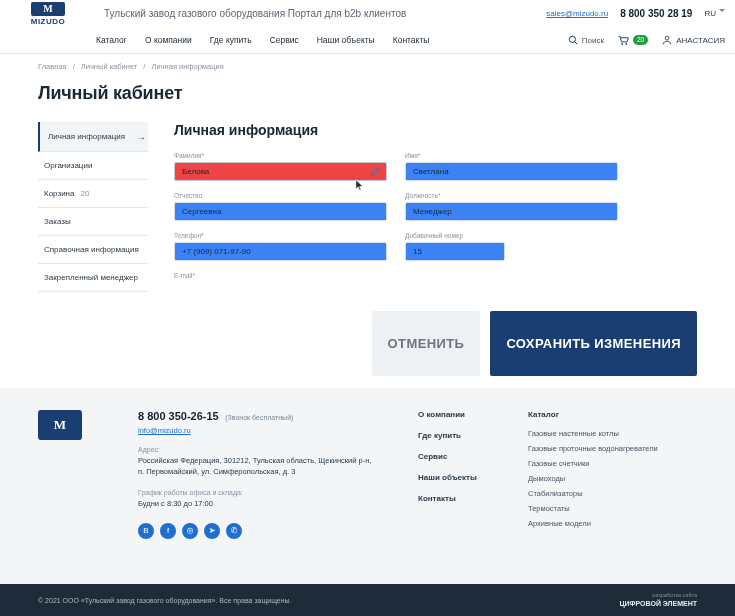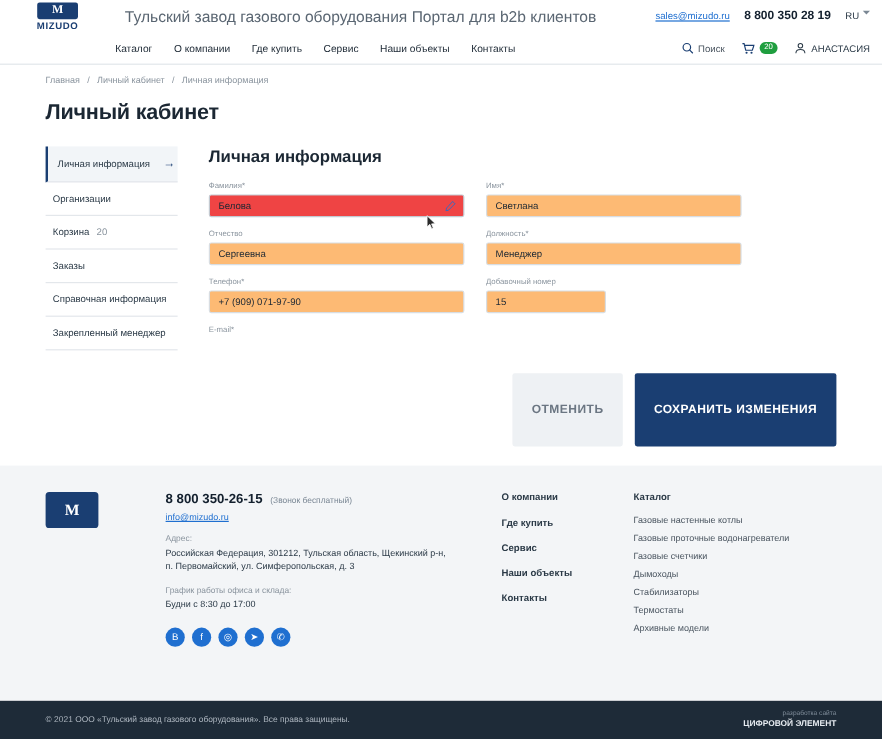--- a/index.html
+++ b/index.html
@@ -21,21 +21,21 @@
     width: 62px; height: 24px; position: relative;
     display:flex; flex-direction:column; align-items:center; justify-content:center;
   }
   .logo-mark {
     width: 34px; height: 14px; background:#1a3e72; border-radius:2px;
     display:flex; align-items:center; justify-content:center;
     color:#fff; font-weight:bold; font-size:10px; letter-spacing:0px;
     font-family:"Liberation Serif", serif;
   }
   .logo-text { font-size:8px; font-weight:bold; color:#1a3e72; letter-spacing:0.5px; margin-top:1px; }
-  .tagline { font-size:13px; color:#5a6672; margin-left:8px; }
+  .tagline { font-size:10px; color:#5a6672; margin-left:8px; }
   .topbar-right { margin-left:auto; display:flex; align-items:center; gap:12px; }
   .mail-link { color:#1f6fd0; font-size:8px; text-decoration:underline; }
   .phone { font-size:10px; font-weight:bold; color:#13202e; }
   .lang { font-size:8px; color:#2b3a47; display:flex; align-items:flex-start; gap:3px; }
   .caret { width:0;height:0;border-left:3px solid transparent;border-right:3px solid transparent;border-top:3px solid #7a8794; }
 
   
   .navbar { height:27px; display:flex; align-items:center; border-bottom:1px solid #e2e6ea; }
   .nav-logo-space { width:96px; }
   .nav-items { display:flex; gap:18px; font-size:8.5px; color:#1b2733; }
@@ -76,32 +76,32 @@
   .side-item .count { margin-left:6px; color:#8a949e; font-size:8px; }
 
   .main { flex:1; }
   h2.section-title { margin:0 0 14px 0; font-size:14px; font-weight:bold; }
 
   .form-grid { display:flex; flex-wrap:wrap; gap:0 18px; }
   .field { width: 213px; margin-bottom:11px; }
   .field.short { width: 100px; }
   .field label { display:block; font-size:6.5px; color:#8a949e; margin-bottom:3px; }
   .inp {
-    position:relative; height:19px; border:1px solid #d8dde2; background:#fdba74;
+    position:relative; height:19px; border:1px solid #d8dde2; background:#3b82f6;
     border-radius:2px; display:flex; align-items:center; padding:0 7px;
     font-size:8px; color:#1b2733;
   }
   .inp.focus { background:#ef4444; border-color:#c3cad1; }
   .pencil { position:absolute; right:6px; top:4px; color:#1f6fd0; }
 
   .cursor { position:absolute; left:355px; top:179px; width:9px; height:13px; }
 
   .btn-row { display:flex; justify-content:flex-end; gap:10px; margin-top:18px; }
   .btn {
-    font-size:10px; font-weight:bold; letter-spacing:0.4px;
+    font-size:13px; font-weight:bold; letter-spacing:0.4px;
     padding:25px 16px; border-radius:2px; cursor:pointer; border:none;
   }
   .btn-cancel { background:#eef1f4; color:#6b7682; }
   .btn-save { background:#1a3e72; color:#fff; }
 
   
   .footer {
     position:absolute; left:0; top:388px; width:735px; height:196px;
     background:#f3f5f7; padding:22px 38px 0 38px;
   }

